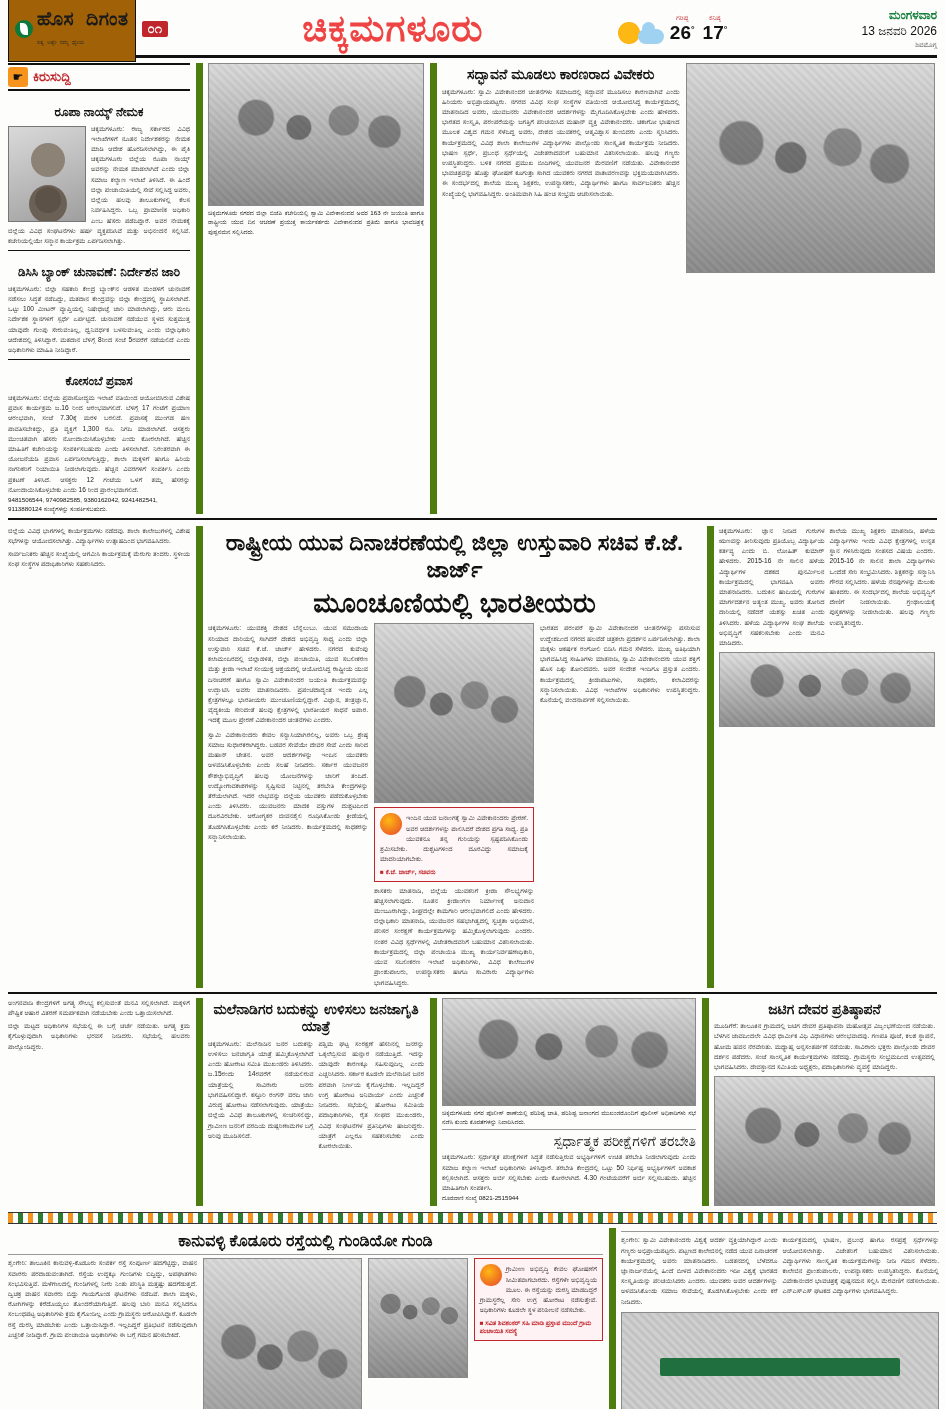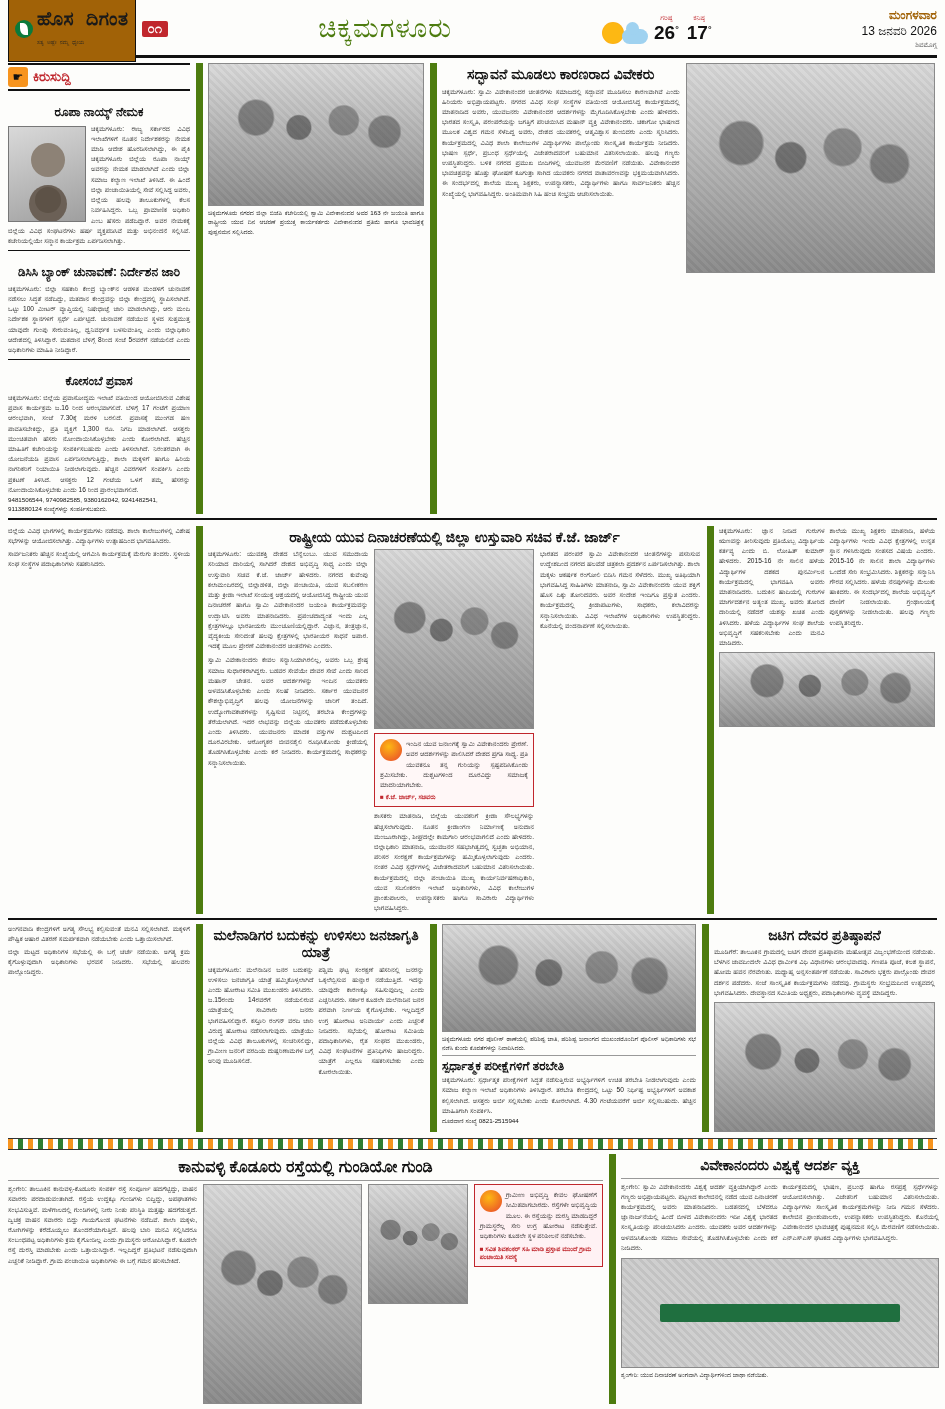--- a/index.html
+++ b/index.html
@@ -30,40 +30,40 @@
   .logo-mark::after {
     content: ""; position: absolute; left: 5px; top: 3px; width: 8px; height: 12px;
     background: #fff; border-radius: 0 60% 0 60%;
   }
   .logo-title { font-size: 19px; font-weight: bold; color: #1a1a1a; letter-spacing: .5px; }
   .logo-sub { font-size: 5.5px; color: #222; line-height: 1.1; }
   .logo-num {
     background: #c0272d; color: #fff; font-size: 13px; font-weight: bold;
     padding: 0 6px; border-radius: 2px; margin-left: 2px;
   }
-  .edition-title { font-size: 27px; font-weight: normal; color: #4d7c0f; letter-spacing: 1px; }
+  .edition-title { font-size: 37px; font-weight: bold; color: #ef4444; letter-spacing: 1px; }
   .weather { display: flex; align-items: flex-end; gap: 6px; }
   .sun {
     width: 22px; height: 22px; border-radius: 50%;
     background: radial-gradient(circle, #fdb813 60%, #f7941e 100%);
   }
   .cloud {
     width: 26px; height: 15px; background: #9fd2f0; border-radius: 10px;
     position: relative; margin-left: -8px;
   }
   .cloud::before {
     content:""; position:absolute; left:4px; top:-7px; width:13px; height:13px;
     background:#9fd2f0; border-radius:50%;
   }
   .temps { display: flex; gap: 8px; text-align: center; }
   .temp-lbl { font-size: 7px; color: #c0272d; }
   .temp-val { font-size: 19px; font-weight: bold; }
   .temp-val sup { font-size: 9px; }
   .dateblock { text-align: right; line-height: 1.3; }
-  .day { color: #a16207; font-size: 12px; font-weight: bold; }
+  .day { color: #15803d; font-size: 12px; font-weight: bold; }
   .date { font-size: 12px; }
   .place { font-size: 7px; color: #444; }
 
   
   .kn { font-size: 6.6px; line-height: 1.55; text-align: justify; color: #1a1a1a; }
   .kn p { margin: 0 0 3px 0; }
 
   .hl-line { border-top: 1px solid #111; margin: 4px 0; }
   .hl-thin { border-top: 1px solid #999; margin: 3px 0; }
 
@@ -79,21 +79,21 @@
       radial-gradient(circle at 63% 40%, rgba(80,80,80,.5) 0 9%, transparent 10%),
       radial-gradient(circle at 82% 48%, rgba(55,55,55,.45) 0 8%, transparent 9%),
       linear-gradient(180deg, rgba(255,255,255,.25), rgba(20,20,20,.35));
   }
   .caption { font-size: 6.2px; line-height: 1.5; text-align: justify; margin-top: 2px; color: #111; }
 
   .sec-head {
     font-size: 14px; font-weight: bold; text-align: center; line-height: 1.25;
     margin: 3px 0;
   }
-  .sec-head.lg { font-size: 14px; }
+  .sec-head.lg { font-size: 22px; }
   .sec-head.xl { font-size: 27px; }
 
   .col-rule { border-left: 7px solid #4d7c0f; }
 
   
   .top-row { display: flex; gap: 6px; margin-top: 5px; }
   .col-left { width: 182px; }
   .col-mid { width: 228px; }
   .col-right { width: 505px; }
 
@@ -143,21 +143,21 @@
 
   .pink-box { border: 1px solid #c0272d; background: #fff2f4; padding: 5px; }
   .pink-strong { color: #c0272d; font-weight: bold; }
 
   .photo-group { background: repeating-linear-gradient(45deg,#d4d4d4 0 3px,#c6c6c6 3px 6px); }
   .banner-photo::after {
     content: ""; position: absolute; left: 12%; top: 42%; width: 76%; height: 16%;
     background: #1f6f3f; border-radius: 2px;
   }
   .contact { font-size: 6.2px; line-height: 1.5; }
-  .small-head { font-size: 12px; font-weight: bold; text-align: left; margin: 2px 0; }
+  .small-head { font-size: 14px; font-weight: normal; text-align: right; margin: 2px 0; }
 </style>
 </head>
 <body>
 
 <div class="page">
 
   <div class="masthead">
     <div class="logo-box">
       <div class="logo-badge">
         <span class="logo-mark"></span>
@@ -262,20 +262,21 @@
     <div style="width:182px">
       <div class="kn">
         <p>ಜಿಲ್ಲೆಯ ವಿವಿಧ ಭಾಗಗಳಲ್ಲಿ ಕಾರ್ಯಕ್ರಮಗಳು ನಡೆದವು. ಶಾಲಾ ಕಾಲೇಜುಗಳಲ್ಲಿ ವಿಶೇಷ ಸಭೆಗಳನ್ನು ಆಯೋಜಿಸಲಾಗಿತ್ತು. ವಿದ್ಯಾರ್ಥಿಗಳು ಉತ್ಸಾಹದಿಂದ ಭಾಗವಹಿಸಿದರು.</p>
         <p>ಸಾರ್ವಜನಿಕರು ಹೆಚ್ಚಿನ ಸಂಖ್ಯೆಯಲ್ಲಿ ಆಗಮಿಸಿ ಕಾರ್ಯಕ್ರಮಕ್ಕೆ ಮೆರುಗು ತಂದರು. ಸ್ಥಳೀಯ ಸಂಘ ಸಂಸ್ಥೆಗಳ ಪದಾಧಿಕಾರಿಗಳು ಸಹಕರಿಸಿದರು.</p>
       </div>
     </div>
 
     <div style="width:505px" class="col-rule">
       <div style="padding-left:5px">
         <div class="sec-head lg">ರಾಷ್ಟ್ರೀಯ ಯುವ ದಿನಾಚರಣೆಯಲ್ಲಿ ಜಿಲ್ಲಾ ಉಸ್ತುವಾರಿ ಸಚಿವ ಕೆ.ಜೆ. ಜಾರ್ಜ್</div>
+        <div class="sec-head xl">ಮೂಂಚೂಣಿಯಲ್ಲಿ ಭಾರತೀಯರು</div>
         <div style="display:flex; gap:6px;">
           <div style="width:160px">
             <div class="kn">ಚಿಕ್ಕಮಗಳೂರು: ಯುವಶಕ್ತಿ ದೇಶದ ಬೆನ್ನೆಲುಬು. ಯುವ ಸಮುದಾಯ ಸರಿಯಾದ ದಾರಿಯಲ್ಲಿ ಸಾಗಿದರೆ ದೇಶದ ಅಭಿವೃದ್ಧಿ ಸಾಧ್ಯ ಎಂದು ಜಿಲ್ಲಾ ಉಸ್ತುವಾರಿ ಸಚಿವ ಕೆ.ಜೆ. ಜಾರ್ಜ್ ಹೇಳಿದರು.
 
 ನಗರದ ಕುವೆಂಪು ಕಲಾಮಂದಿರದಲ್ಲಿ ಜಿಲ್ಲಾಡಳಿತ, ಜಿಲ್ಲಾ ಪಂಚಾಯಿತಿ, ಯುವ ಸಬಲೀಕರಣ ಮತ್ತು ಕ್ರೀಡಾ ಇಲಾಖೆ ಸಂಯುಕ್ತ ಆಶ್ರಯದಲ್ಲಿ ಆಯೋಜಿಸಿದ್ದ ರಾಷ್ಟ್ರೀಯ ಯುವ ದಿನಾಚರಣೆ ಹಾಗೂ ಸ್ವಾಮಿ ವಿವೇಕಾನಂದರ ಜಯಂತಿ ಕಾರ್ಯಕ್ರಮವನ್ನು ಉದ್ಘಾಟಿಸಿ ಅವರು ಮಾತನಾಡಿದರು.
 
 ಪ್ರಪಂಚದಾದ್ಯಂತ ಇಂದು ಎಲ್ಲ ಕ್ಷೇತ್ರಗಳಲ್ಲೂ ಭಾರತೀಯರು ಮುಂಚೂಣಿಯಲ್ಲಿದ್ದಾರೆ. ವಿಜ್ಞಾನ, ತಂತ್ರಜ್ಞಾನ, ವೈದ್ಯಕೀಯ ಸೇರಿದಂತೆ ಹಲವು ಕ್ಷೇತ್ರಗಳಲ್ಲಿ ಭಾರತೀಯರ ಸಾಧನೆ ಅಪಾರ. ಇದಕ್ಕೆ ಮೂಲ ಪ್ರೇರಣೆ ವಿವೇಕಾನಂದರ ಚಿಂತನೆಗಳು ಎಂದರು.</div>
             <div class="kn" style="margin-top:4px">ಸ್ವಾಮಿ ವಿವೇಕಾನಂದರು ಕೇವಲ ಸನ್ಯಾಸಿಯಾಗಿರಲಿಲ್ಲ, ಅವರು ಒಬ್ಬ ಶ್ರೇಷ್ಠ ಸಮಾಜ ಸುಧಾರಕರಾಗಿದ್ದರು. ಬಡವರ ಸೇವೆಯೇ ದೇವರ ಸೇವೆ ಎಂದು ಸಾರಿದ ಮಹಾನ್ ಚೇತನ. ಅವರ ಆದರ್ಶಗಳನ್ನು ಇಂದಿನ ಯುವಕರು ಅಳವಡಿಸಿಕೊಳ್ಳಬೇಕು ಎಂದು ಸಲಹೆ ನೀಡಿದರು.
 
 ಸರ್ಕಾರ ಯುವಜನರ ಕೌಶಲ್ಯಾಭಿವೃದ್ಧಿಗೆ ಹಲವು ಯೋಜನೆಗಳನ್ನು ಜಾರಿಗೆ ತಂದಿದೆ. ಉದ್ಯೋಗಾವಕಾಶಗಳನ್ನು ಸೃಷ್ಟಿಸುವ ನಿಟ್ಟಿನಲ್ಲಿ ತರಬೇತಿ ಕೇಂದ್ರಗಳನ್ನು ತೆರೆಯಲಾಗಿದೆ. ಇದರ ಲಾಭವನ್ನು ಜಿಲ್ಲೆಯ ಯುವಕರು ಪಡೆದುಕೊಳ್ಳಬೇಕು ಎಂದು ತಿಳಿಸಿದರು.
@@ -410,21 +411,20 @@
             <span class="quote-ic"></span>
             <div class="kn">ಗ್ರಾಮೀಣ ಅಭಿವೃದ್ಧಿ ಕೇವಲ ಘೋಷಣೆಗೆ ಸೀಮಿತವಾಗಬಾರದು. ರಸ್ತೆಗಳೇ ಅಭಿವೃದ್ಧಿಯ ಮೂಲ. ಈ ರಸ್ತೆಯನ್ನು ದುರಸ್ತಿ ಮಾಡದಿದ್ದರೆ ಗ್ರಾಮಸ್ಥರೆಲ್ಲ ಸೇರಿ ಉಗ್ರ ಹೋರಾಟ ನಡೆಸುತ್ತೇವೆ. ಅಧಿಕಾರಿಗಳು ಕೂಡಲೇ ಸ್ಥಳ ಪರಿಶೀಲನೆ ನಡೆಸಬೇಕು.</div>
             <div class="quote-src pink-strong" style="margin-top:4px">■ ಸವಿತ ಶಿವಶಂಕರ್ ಸಹಿ ಮಾಡಿ ಪ್ರಸ್ತಾಪ ಮುಂದೆ ಗ್ರಾಮ ಪಂಚಾಯಿತಿ ಸದಸ್ಯೆ</div>
           </div>
         </div>
       </div>
     </div>
 
     <div style="width:330px" class="col-rule">
       <div style="padding-left:5px">
-        <div class="sec-head lg">ವಿವೇಕಾನಂದರು ವಿಶ್ವಕ್ಕೆ ಆದರ್ಶ ವ್ಯಕ್ತಿ</div>
         <div class="hl-thin"></div>
         <div style="display:flex; gap:5px">
           <div class="kn" style="width:158px">ಶೃಂಗೇರಿ: ಸ್ವಾಮಿ ವಿವೇಕಾನಂದರು ವಿಶ್ವಕ್ಕೆ ಆದರ್ಶ ವ್ಯಕ್ತಿಯಾಗಿದ್ದಾರೆ ಎಂದು ಗಣ್ಯರು ಅಭಿಪ್ರಾಯಪಟ್ಟರು. ಪಟ್ಟಣದ ಕಾಲೇಜಿನಲ್ಲಿ ನಡೆದ ಯುವ ದಿನಾಚರಣೆ ಕಾರ್ಯಕ್ರಮದಲ್ಲಿ ಅವರು ಮಾತನಾಡಿದರು.
 
 ಬಡತನದಲ್ಲಿ ಬೆಳೆದರೂ ಜ್ಞಾನಾರ್ಜನೆಯಲ್ಲಿ ಹಿಂದೆ ಬೀಳದ ವಿವೇಕಾನಂದರು ಇಡೀ ವಿಶ್ವಕ್ಕೆ ಭಾರತದ ಸಂಸ್ಕೃತಿಯನ್ನು ಪರಿಚಯಿಸಿದರು ಎಂದರು.
 
 ಯುವಕರು ಅವರ ಆದರ್ಶಗಳನ್ನು ಅಳವಡಿಸಿಕೊಂಡು ಸಮಾಜ ಸೇವೆಯಲ್ಲಿ ತೊಡಗಿಸಿಕೊಳ್ಳಬೇಕು ಎಂದು ಕರೆ ನೀಡಿದರು.</div>
           <div class="kn" style="width:158px">ಕಾರ್ಯಕ್ರಮದಲ್ಲಿ ಭಾಷಣ, ಪ್ರಬಂಧ ಹಾಗೂ ರಸಪ್ರಶ್ನೆ ಸ್ಪರ್ಧೆಗಳನ್ನು ಆಯೋಜಿಸಲಾಗಿತ್ತು. ವಿಜೇತರಿಗೆ ಬಹುಮಾನ ವಿತರಿಸಲಾಯಿತು.
 
 ವಿದ್ಯಾರ್ಥಿಗಳು ಸಾಂಸ್ಕೃತಿಕ ಕಾರ್ಯಕ್ರಮಗಳನ್ನು ನೀಡಿ ಗಮನ ಸೆಳೆದರು. ಕಾಲೇಜಿನ ಪ್ರಾಂಶುಪಾಲರು, ಉಪನ್ಯಾಸಕರು ಉಪಸ್ಥಿತರಿದ್ದರು.

